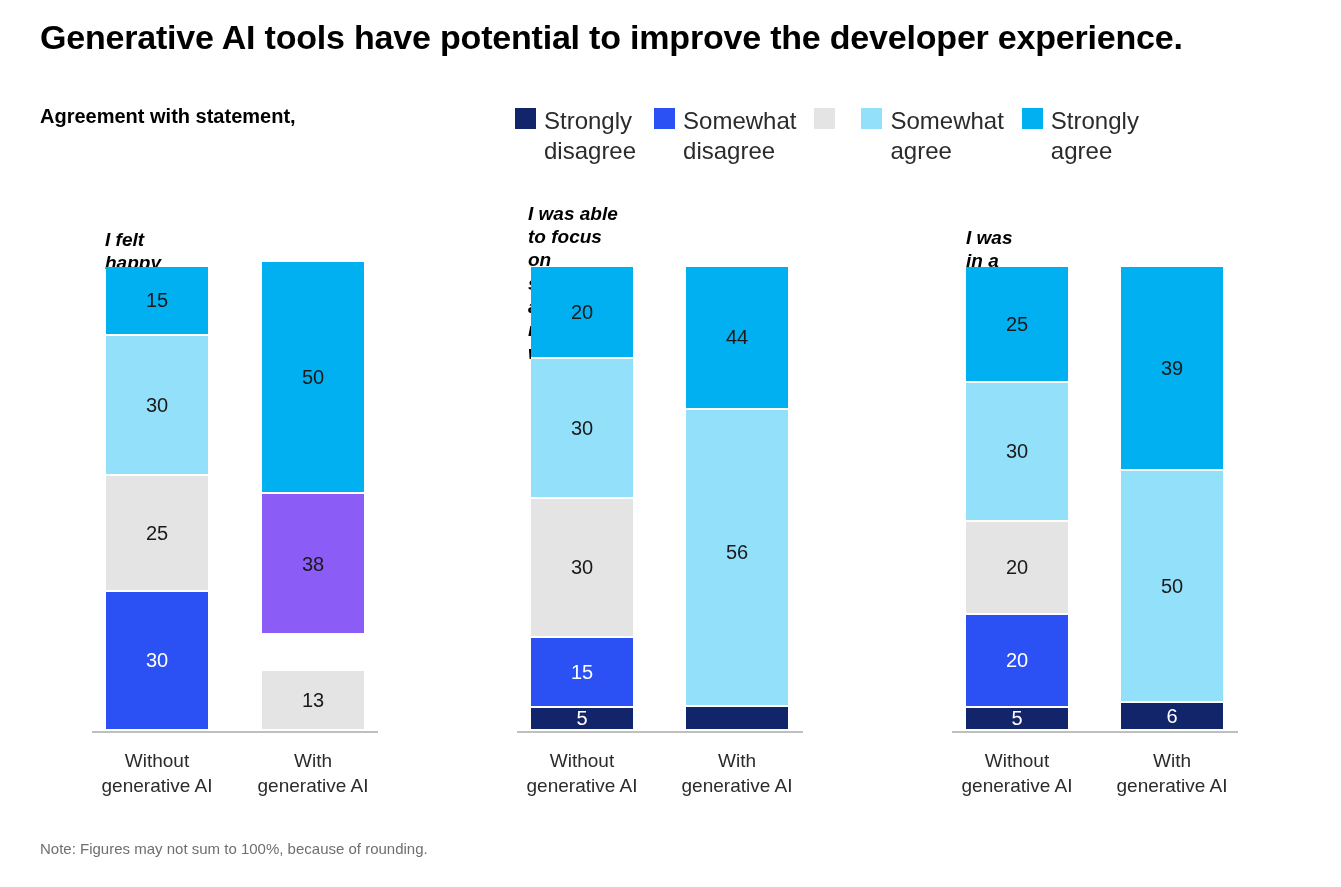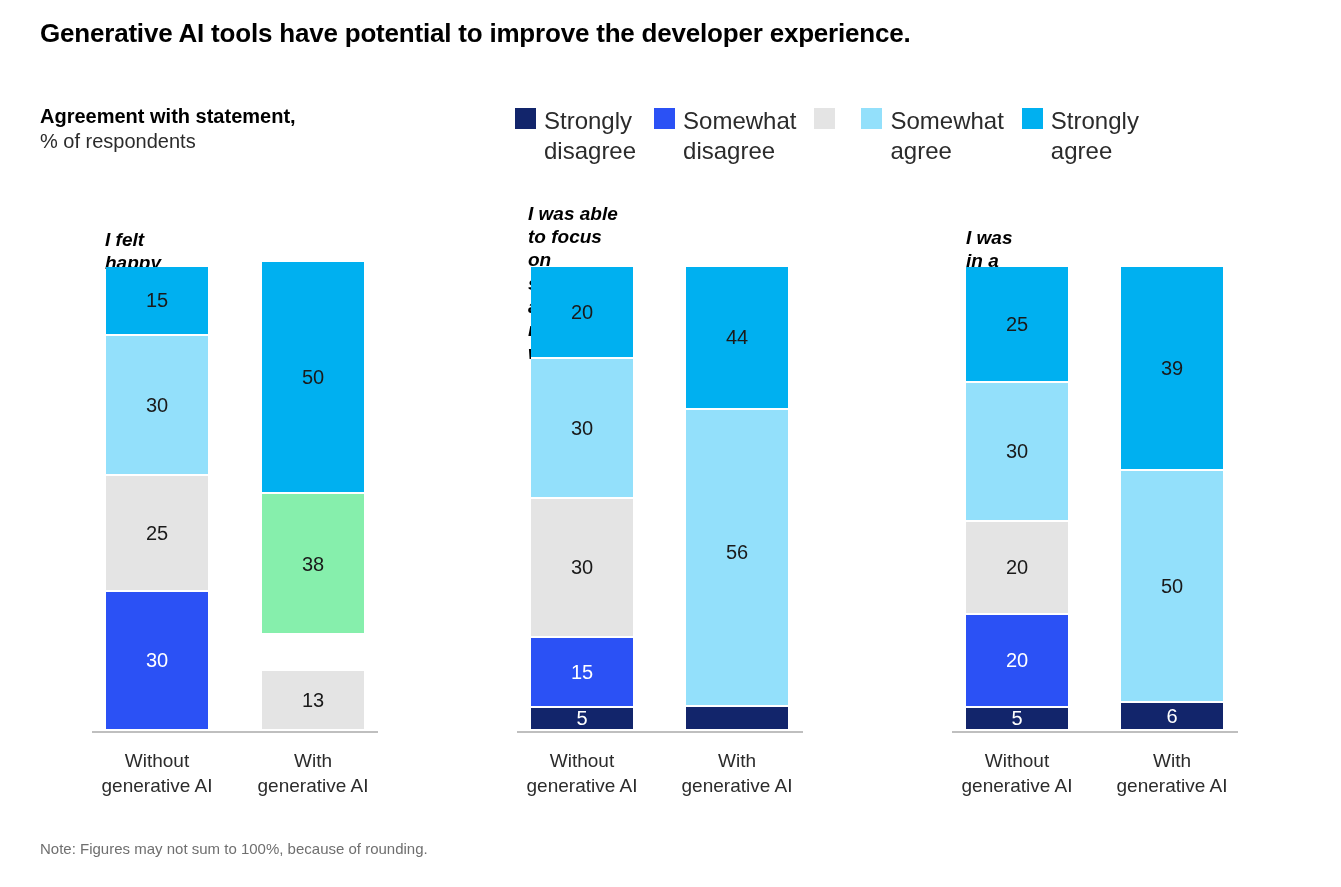--- a/index.html
+++ b/index.html
@@ -14,21 +14,21 @@
     color: #111111;
     overflow: hidden;
     position: relative;
   }
 
   
   #chart-title {
     position: absolute;
     left: 40px;
     top: 18px;
-    font-size: 26px;
+    font-size: 34px;
     font-weight: bold;
     letter-spacing: -0.2px;
     color: #000000;
     white-space: nowrap;
   }
 
   
   #subtitle-block {
     position: absolute;
     left: 40px;
@@ -137,21 +137,20 @@
     white-space: nowrap;
   }
 </style>
 </head>
 <body>
 
 <div id="chart-title">Generative AI tools have potential to improve the developer experience.</div>
 
 <div id="subtitle-block">
   <div id="subtitle-main">Agreement with statement,</div>
-  <div id="subtitle-sub">% of respondents</div>
 </div>
 
 <div id="legend">
     <div class="legend-item">
       <span class="legend-swatch" style="background: rgb(18, 37, 107);"></span>
       <span class="legend-label">Strongly
 disagree</span>
     </div>
     <div class="legend-item">
       <span class="legend-swatch" style="background: rgb(43, 81, 245);"></span>
@@ -190,21 +189,21 @@
         <div class="seg" style="top: 266.5px; height: 69.675px; background: rgb(0, 176, 240);">
           <span class="seg-label" style="color: rgb(26, 26, 26);">15</span>
         </div>
       </div>
       <div class="cat-label" style="left: 82px; top: 748px;">Without
 generative AI</div>
       <div class="bar" style="left: 262px; top: 0px; width: 102px;">
         <div class="seg" style="top: 670.615px; height: 60.385px; background: rgb(228, 228, 228);">
           <span class="seg-label" style="color: rgb(26, 26, 26);">13</span>
         </div>
-        <div class="seg" style="top: 494.105px; height: 141px; background: #86efac;">
+        <div class="seg" style="top: 494.105px; height: 141px; background: #8b5cf6;">
           <span class="seg-label" style="color: rgb(26, 26, 26);">38</span>
         </div>
         <div class="seg" style="top: 261.855px; height: 232.25px; background: rgb(0, 176, 240);">
           <span class="seg-label" style="color: rgb(26, 26, 26);">50</span>
         </div>
       </div>
       <div class="cat-label" style="left: 238px; top: 748px;">With
 generative AI</div>
     </div>
     <div class="group" style="left: 0px;">

